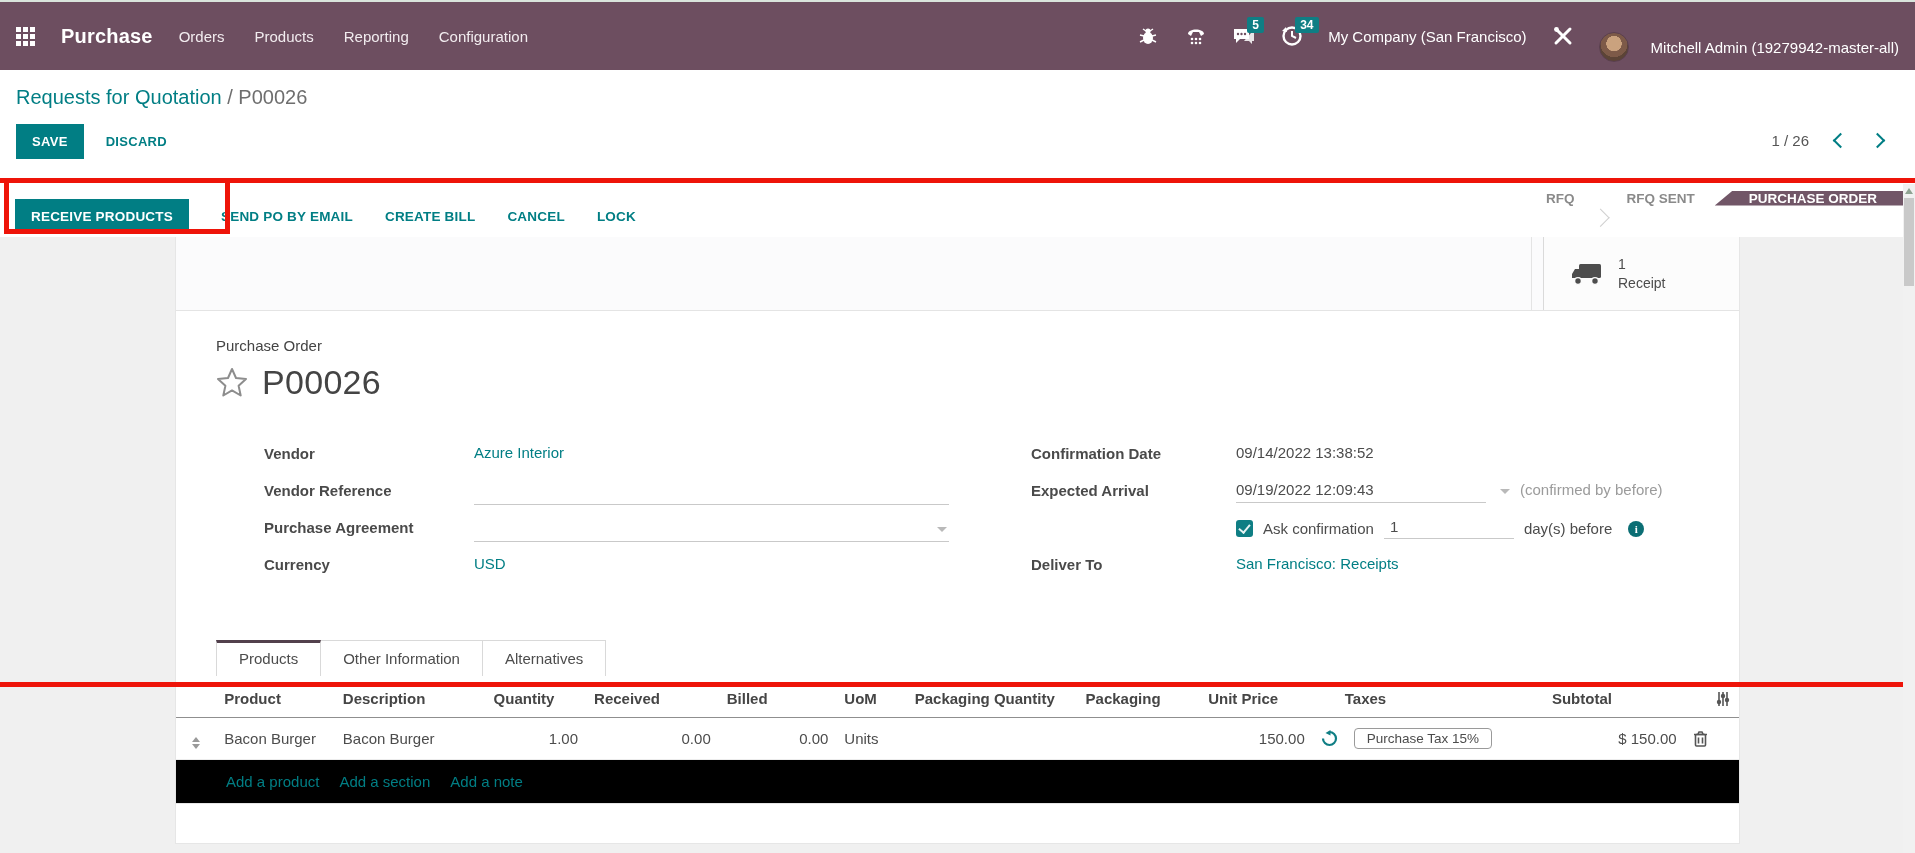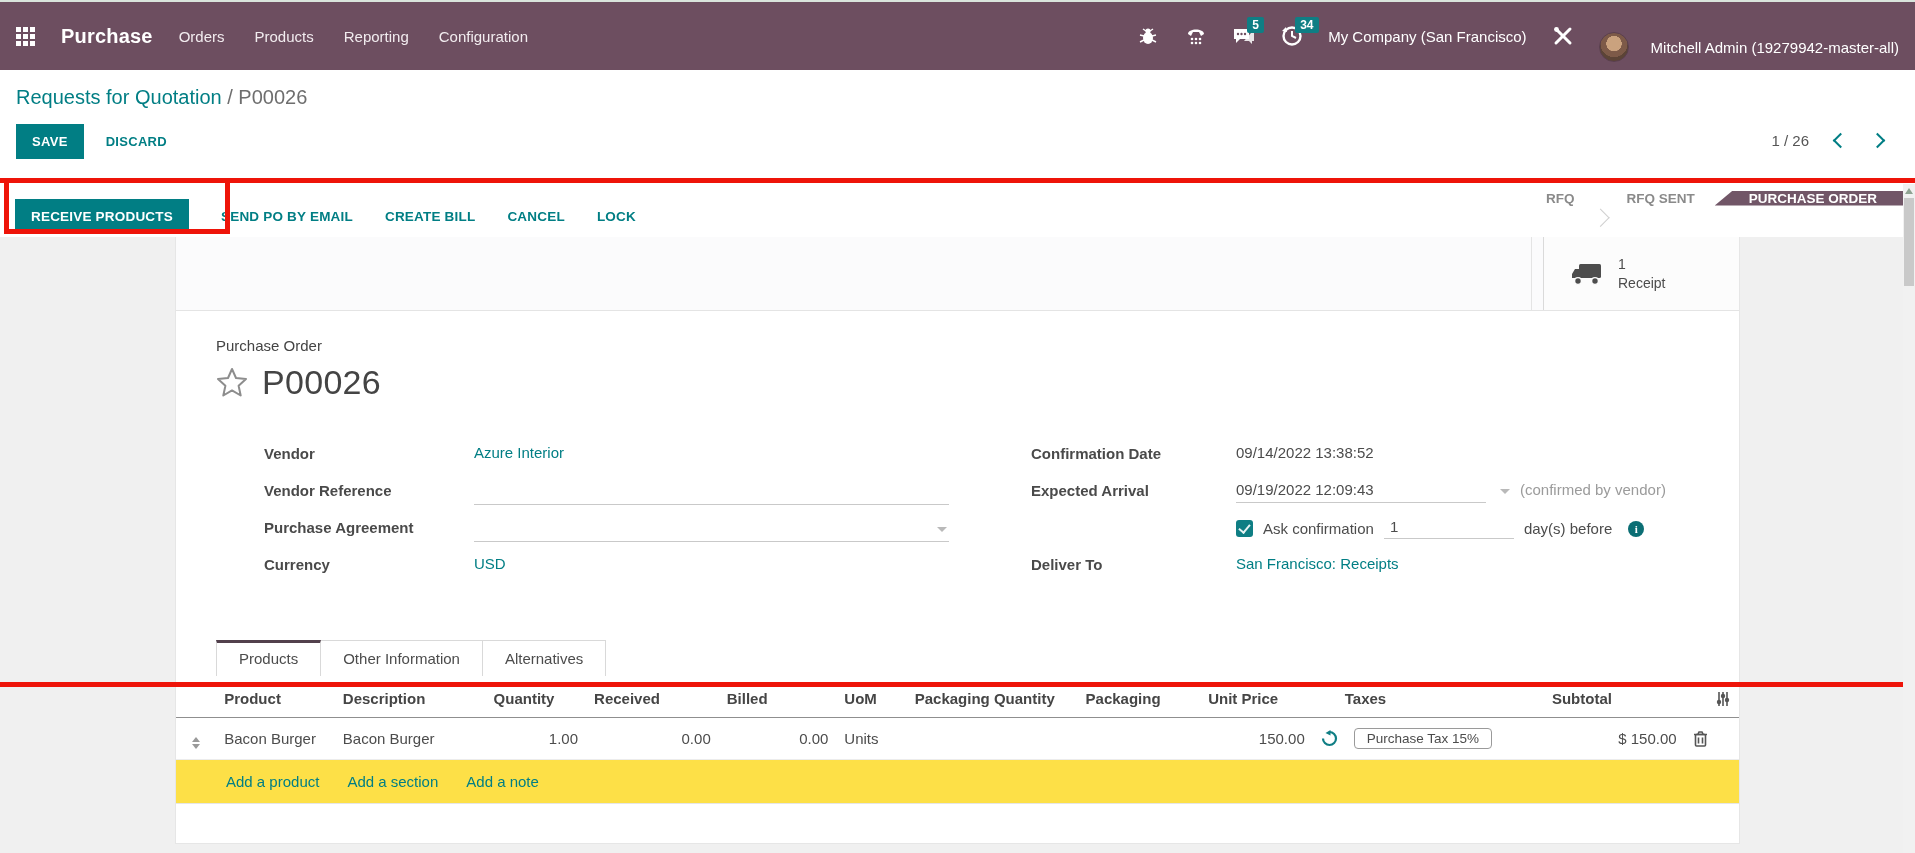--- a/index.html
+++ b/index.html
@@ -111,22 +111,22 @@
   .c-handle { width:40px; } .c-product { width:118px; } .c-desc { width:150px; }
   .c-qty { width:100px; } .c-recv { width:132px; } .c-billed { width:117px; }
   .c-uom { width:70px; } .c-pkgqty { width:170px; } .c-pkg { width:122px; }
   .c-price { width:112px; } .c-taxes { width:230px; } .c-sub { width:140px; } .c-act { width:54px; }
   .handle { display:inline-flex; flex-direction:column; gap:2px; align-items:center; cursor:grab; }
   .tri-up { width:0;height:0;border-left:4px solid transparent;border-right:4px solid transparent;border-bottom:5px solid #9a9a9a; }
   .tri-dn { width:0;height:0;border-left:4px solid transparent;border-right:4px solid transparent;border-top:5px solid #9a9a9a; }
   .tax-cell { display:flex; align-items:center; gap:16px; }
   .pill { border:1px solid #9a9a9a; border-radius:4px; padding:2px 12px; font-size:13.5px;
     color:#4c4c4c; white-space:nowrap; }
-  .footer-links { background:#fde047; border-bottom:1px solid #e6e6e6; padding:13px 0 13px 50px;
-    display:flex; gap:28px; font-size:15px; }
+  .footer-links { background:#000000; border-bottom:1px solid #e6e6e6; padding:13px 0 13px 50px;
+    display:flex; gap:20px; font-size:15px; }
   .footer-links span { color:#017e84; cursor:pointer; }
 
   
   .red-line { position:absolute; left:0; right:0; height:5px; background:#ee1409; z-index:40; }
   .red-line.top { top:178px; }
   .red-line.mid { top:682px; }
   .red-box { position:absolute; top:178px; left:4px; width:226px; height:56px;
     border:5px solid #ee1409; z-index:41; background:transparent; }
 
   
@@ -302,21 +302,21 @@
 
           <div class="col-right">
             <div class="frow">
               <span class="flabel">Confirmation Date</span>
               <span class="fvalue">09/14/2022 13:38:52</span>
             </div>
             <div class="frow">
               <span class="flabel">Expected Arrival</span>
               <span class="date-val">09/19/2022 12:09:43</span>
               <span class="caret" style="margin:8px 10px 0 14px;"></span>
-              <span class="muted">(confirmed by vendor)</span>
+              <span class="muted">(confirmed by before)</span>
             </div>
             <div class="frow">
               <span class="flabel"></span>
               <span class="askrow">
                 <span class="checkbox"></span>
                 <span>Ask confirmation</span>
                 <span class="days-input">1</span>
                 <span>day(s) before</span>
                 <span class="info-ico">i</span>
               </span>

